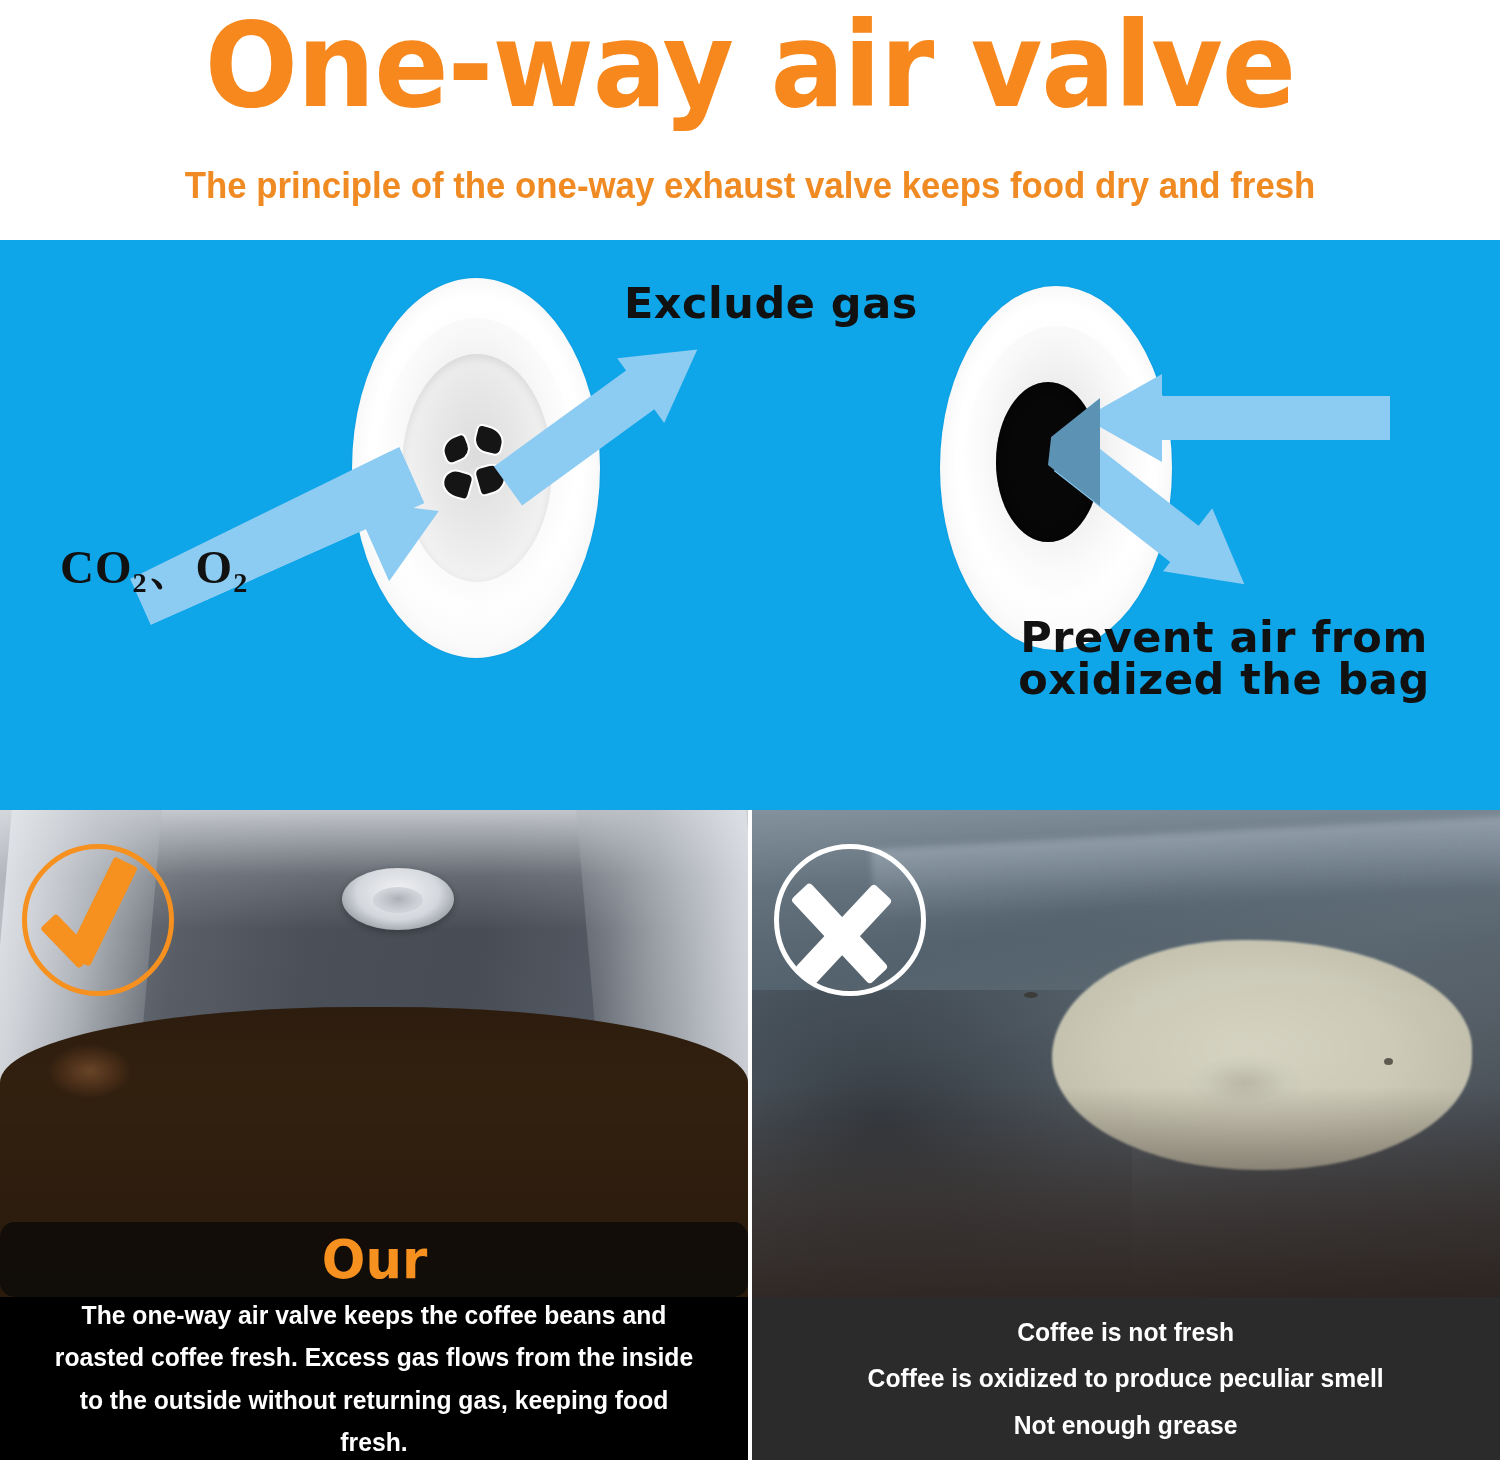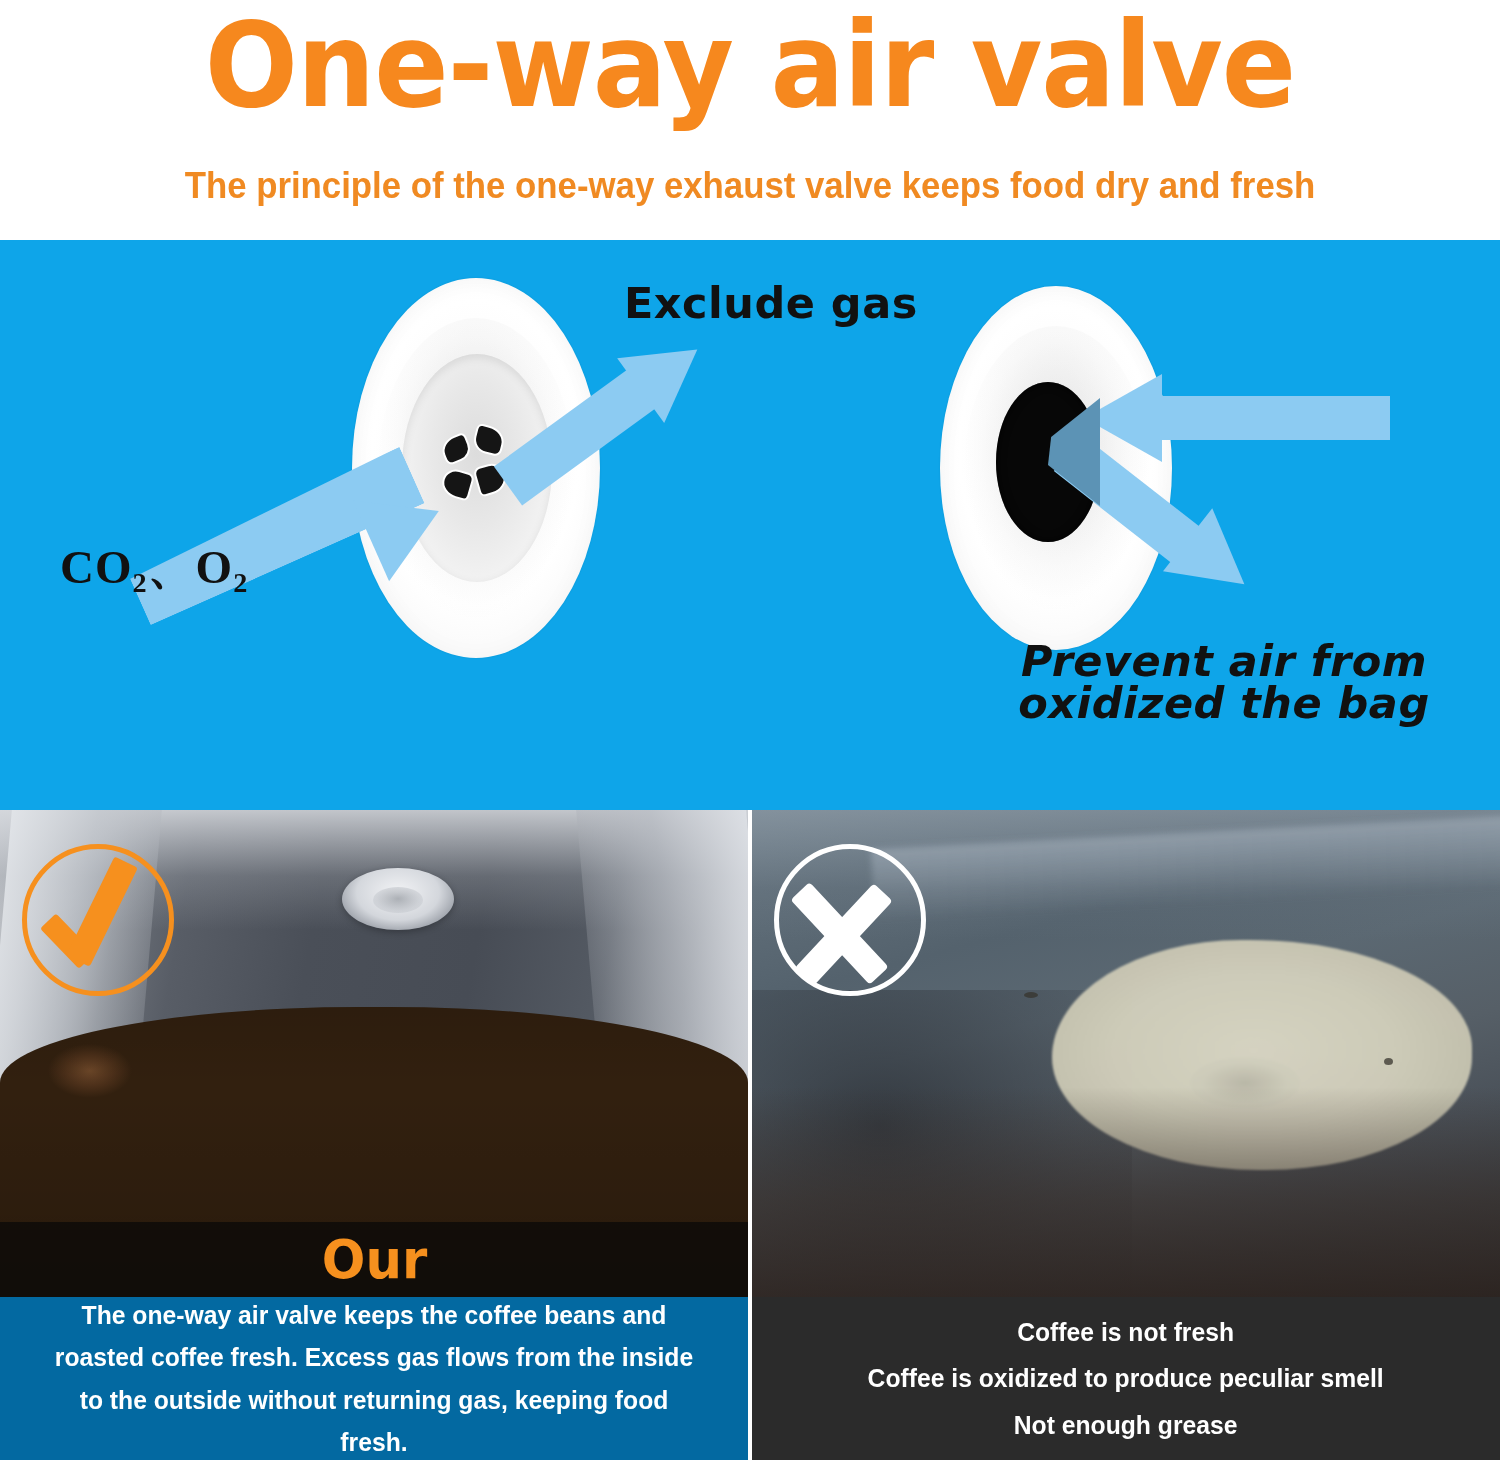--- a/index.html
+++ b/index.html
@@ -202,38 +202,38 @@
   }
   .x-stroke {
     position:absolute; background:#ffffff;
     border-radius:4px;
   }
 
   
   .band {
     position:absolute; left:0; top:412px; width:100%; height:75px;
     background: rgba(8,8,8,0.72);
-    display:flex; align-items:center; justify-content:center;
+    display:flex; align-items:center; justify-content:center;border-radius:15px;
   }
   .band-right { background: rgba(14,12,12,0.78); }
   .band-label {
     color:#F6901E;
     font-size:54px; font-weight:700;
     font-family:"DejaVu Sans", sans-serif;
     line-height:1;
     transform:scaleX(0.95);
   }
 
   
   .caption {
     position:absolute; left:0; top:487px; width:100%; height:163px;
     display:flex; align-items:center; justify-content:center;
     padding:0 26px;
   }
-  .caption-left  { background:#0369a1; }
+  .caption-left  { background:#000000;text-decoration:underline; }
   .caption-right { background:#2B2B2B;justify-content:center; }
   .caption p {
     color:#ffffff;
     font-size:26px;
     line-height:1.62;
     font-weight:700;
     text-align:center;
     font-family:"Liberation Sans", sans-serif;
     transform:scaleX(0.95);
   }
@@ -316,21 +316,21 @@
                   border-top:40px solid transparent;
                   border-bottom:40px solid transparent;
                   border-left:72px solid #8CCBF2;
                   transform:rotate(38deg);"></div>
     </div>
 
     <div style="position:absolute; left:1048px; top:158px; width:52px; height:108px;
                 background:#5C93B5;
                 clip-path:polygon(100% 0, 100% 100%, 0 62%, 6% 36%);"></div>
 
-    <div class="lbl lbl-prevent" style="left:984px; top:400px; width:480px;font-style:italic;">
+    <div class="lbl lbl-prevent" style="left:984px; top:376px; width:480px;">
       <div>Prevent air from</div>
       <div>oxidized the bag</div>
     </div>
   </div>
 
   <div class="compare">
 
     <div class="panel panel-left">
       <div class="photo">
         <div class="bag-left"></div>

